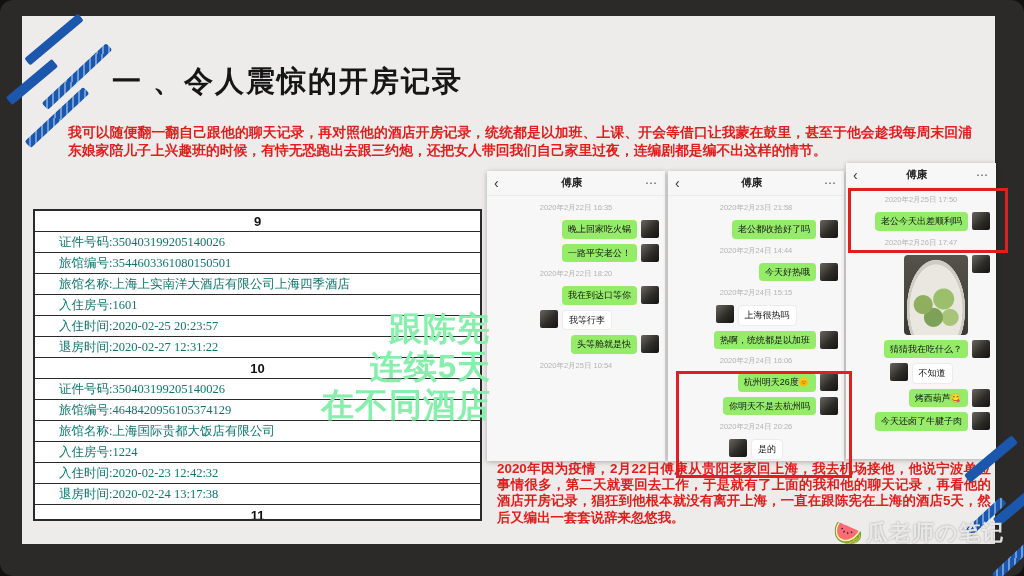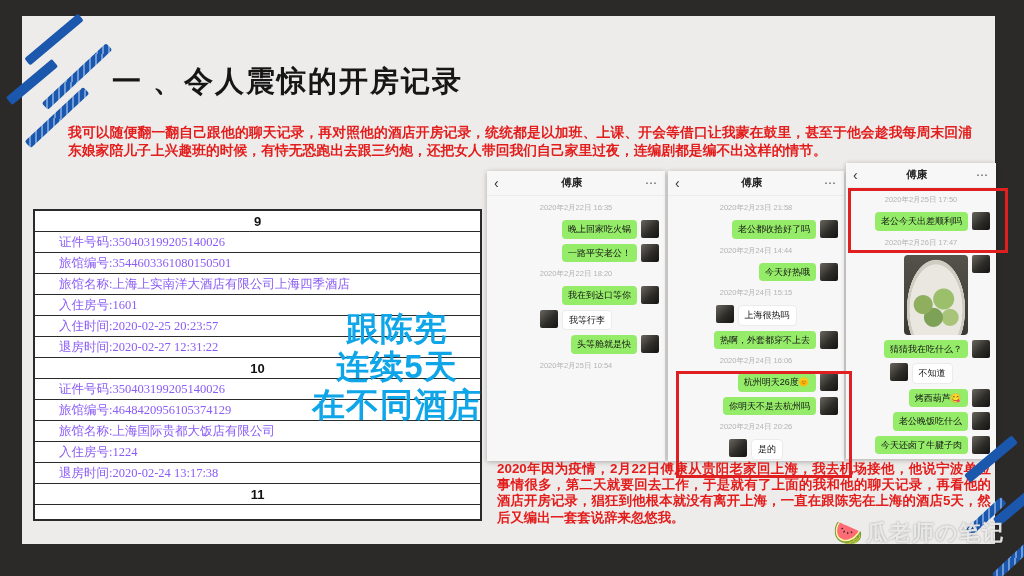--- a/index.html
+++ b/index.html
@@ -1,34 +1,34 @@
 <!DOCTYPE html>
 <html><head>
 <meta charset="utf-8">
 <style>
   html,body{margin:0;padding:0;background:#111;}
   .stage{position:relative;width:1024px;height:576px;overflow:hidden;
-    background:#2b2a28;font-family:"Liberation Sans",sans-serif;}
+    background:#2b2a28;font-family:"Liberation Sans",sans-serif;border-radius:13px;}
   .slide{position:absolute;left:22px;top:16px;width:973px;height:528px;background:#edecea;}
   
   .title{position:absolute;left:112px;top:62px;font-size:29px;font-weight:800;
     color:#161616;letter-spacing:2px;z-index:3;}
   .intro{position:absolute;left:68px;top:124px;width:904px;font-size:13.8px;line-height:18.4px;
     font-weight:700;color:#e31c1c;z-index:3;text-align:justify;}
   .bottom-note{position:absolute;left:497px;top:461px;width:494px;font-size:13.4px;line-height:16.2px;
     font-weight:700;color:#e31c1c;z-index:6;text-align:justify;}
   
   .htable{position:absolute;left:33px;top:209px;width:445px;height:308px;background:#fff;
     border:2px solid #2a2a2a;overflow:hidden;z-index:2;}
   .trow{height:21px;box-sizing:border-box;border-bottom:1.5px solid #2a2a2a;
     display:flex;align-items:center;background:#fff;}
   .tindex{justify-content:center;font-weight:700;font-size:13px;color:#111;}
-  .tfield{padding-left:24px;font-family:"Liberation Serif",serif;font-size:12.5px;color:#8b5cf6;}
-  .overlay-note{position:absolute;left:303px;top:310px;width:188px;z-index:4;text-align:center;
-    font-weight:900;color:#0ea5e9;font-size:33px;line-height:38px;letter-spacing:1px;}
+  .tfield{padding-left:24px;font-family:"Liberation Serif",serif;font-size:12.5px;color:#0f766e;}
+  .overlay-note{position:absolute;left:303px;top:310px;width:188px;z-index:4;text-align:right;
+    font-weight:900;color:#86efac;font-size:33px;line-height:38px;letter-spacing:1px;}
   
   .chat{position:absolute;background:#f7f7f7;box-shadow:0 1px 5px rgba(0,0,0,.28);z-index:3;
     display:flex;flex-direction:column;overflow:hidden;}
   .chat-1{left:487px;top:171px;width:178px;height:290px;}
   .chat-2{left:668px;top:171px;width:176px;height:290px;}
   .chat-3{left:846px;top:163px;width:150px;height:296px;}
   .chat-head{height:24px;flex:0 0 24px;display:flex;align-items:center;justify-content:space-between;
     padding:0 7px;border-bottom:1px solid #ececec;background:#f7f7f7;}
   .chat-back{font-size:14px;color:#333;line-height:1;cursor:default;}
   .chat-title{font-size:10.5px;color:#222;font-weight:700;}
@@ -99,20 +99,21 @@
       <div class="trow tfield">旅馆编号:3544603361080150501</div>
       <div class="trow tfield">旅馆名称:上海上实南洋大酒店有限公司上海四季酒店</div>
       <div class="trow tfield">入住房号:1601</div>
       <div class="trow tfield">入住时间:2020-02-25 20:23:57</div>
       <div class="trow tfield">退房时间:2020-02-27 12:31:22</div>
       <div class="trow tindex">10</div>
       <div class="trow tfield">证件号码:350403199205140026</div>
       <div class="trow tfield">旅馆编号:4648420956105374129</div>
       <div class="trow tfield">旅馆名称:上海国际贵都大饭店有限公司</div>
       <div class="trow tfield">入住房号:1224</div>
+      <div class="trow tfield">入住时间:2020-02-23 12:42:32</div>
       <div class="trow tfield">退房时间:2020-02-24 13:17:38</div>
       <div class="trow tindex">11</div>
     </div>
 
   <div class="overlay-note">
     <div>跟陈宪</div>
     <div>连续5天</div>
     <div>在不同酒店</div>
   </div>
 
@@ -165,21 +166,21 @@
         <div class="msg out">
           <div class="bubble green">今天好热哦</div>
           <div class="avatar"></div>
         </div>
         <div class="chat-date">2020年2月24日 15:15</div>
         <div class="msg in">
           <div class="avatar"></div>
           <div class="bubble white">上海很热吗</div>
         </div>
         <div class="msg out">
-          <div class="bubble green">热啊，外套都穿不上去</div>
+          <div class="bubble green">热啊，统统都是以加班</div>
           <div class="avatar"></div>
         </div>
         <div class="chat-date">2020年2月24日 16:06</div>
         <div class="msg out">
           <div class="bubble green">杭州明天26度🌞</div>
           <div class="avatar"></div>
         </div>
         <div class="msg out">
           <div class="bubble green">你明天不是去杭州吗</div>
           <div class="avatar"></div>
@@ -215,24 +216,20 @@
         </div>
         <div class="msg in">
           <div class="avatar"></div>
           <div class="bubble white">不知道</div>
         </div>
         <div class="msg out">
           <div class="bubble green">烤西葫芦😋</div>
           <div class="avatar"></div>
         </div>
         <div class="msg out">
-          <div class="bubble green">老公晚饭吃什么</div>
-          <div class="avatar"></div>
-        </div>
-        <div class="msg out">
           <div class="bubble green">今天还卤了牛腱子肉</div>
           <div class="avatar"></div>
         </div>
       </div>
   </div>
 
   <div class="redbox redbox-chat2"></div>
   <div class="redbox redbox-chat3"></div>
 
   <div class="wm">

